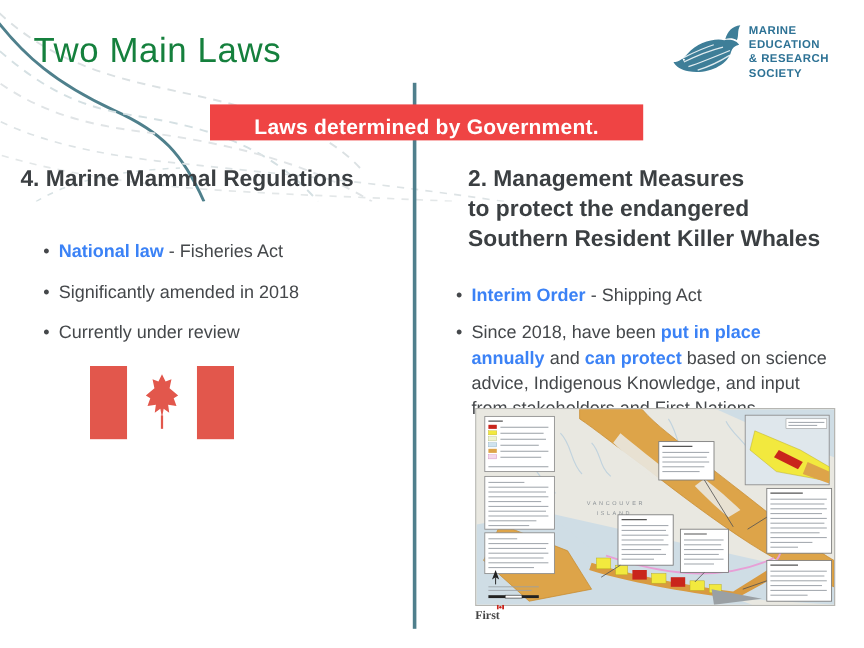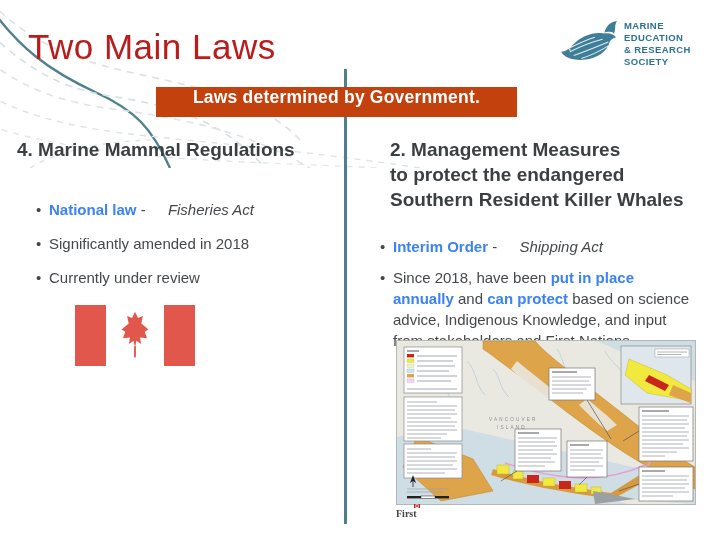--- a/index.html
+++ b/index.html
@@ -4,42 +4,42 @@
 <style>
   html,body{margin:0;padding:0;}
   body{width:720px;height:540px;background:#fff;overflow:hidden;position:relative;
        font-family:"Liberation Sans",sans-serif;color:#45484b;}
   .abs{position:absolute;}
 
   
   #contours{left:0;top:372;width:440px;height:168px;pointer-events:none;}
 
   
-  #title{left:28px;top:27px;font-size:35px;letter-spacing:.5px;color:#b91c1c;font-weight:400;}
+  #title{left:28px;top:27px;font-size:29px;letter-spacing:.5px;color:#15803d;font-weight:400;}
   #logo{left:560px;top:18px;width:152px;height:52px;display:flex;align-items:center;}
   #logo .whale{width:62px;height:48px;flex:0 0 auto;}
   #logo .logo-text{font-size:9.5px;font-weight:bold;color:#2d7295;letter-spacing:.4px;line-height:12px;margin-left:2px;}
 
   
   #divider{left:344px;top:69px;width:2.5px;height:455px;background:#4f7f8c;}
-  #banner{left:156px;top:87px;width:361px;height:30px;background:#c2410c;display:flex;
-          align-items:flex-start;justify-content:center;}
+  #banner{left:175px;top:87px;width:361px;height:30px;background:#ef4444;display:flex;
+          align-items:flex-end;justify-content:center;}
   #banner .banner-label{color:#fff;font-weight:bold;font-size:17.5px;letter-spacing:.2px;}
 
   
   .col-heading{font-size:19px;font-weight:bold;color:#3b3f42;line-height:25px;}
   #left-heading{left:17px;top:137px;}
   #right-heading{left:390px;top:137px;}
   .bullets{list-style:none;margin:0;padding:0;font-size:15px;line-height:21px;}
   .bullets li{position:relative;padding-left:13px;margin-bottom:10px;}
   .bullets li::before{content:"\2022";position:absolute;left:0;top:0;}
   #left-bullets{left:36px;top:199px;width:290px;}
   #left-bullets li{margin-bottom:13px;}
   #right-bullets{left:380px;top:236px;width:316px;}
-  .it{font-style:italic;margin-left:18px;}
+  .it{}
   b{color:#3b82f6;}
 
   
   #flag{left:75px;top:305px;width:120px;height:61px;display:flex;}
   #flag .bar{width:31px;background:#e2574c;}
   #flag .white{flex:1;position:relative;background:#fff;display:flex;align-items:center;justify-content:center;}
 
   
   #map-figure{left:396px;top:340px;width:300px;}
   #map-canvas{width:298px;height:163px;border:1px solid #b6b6b2;display:block;background:#e9e9e2;}

